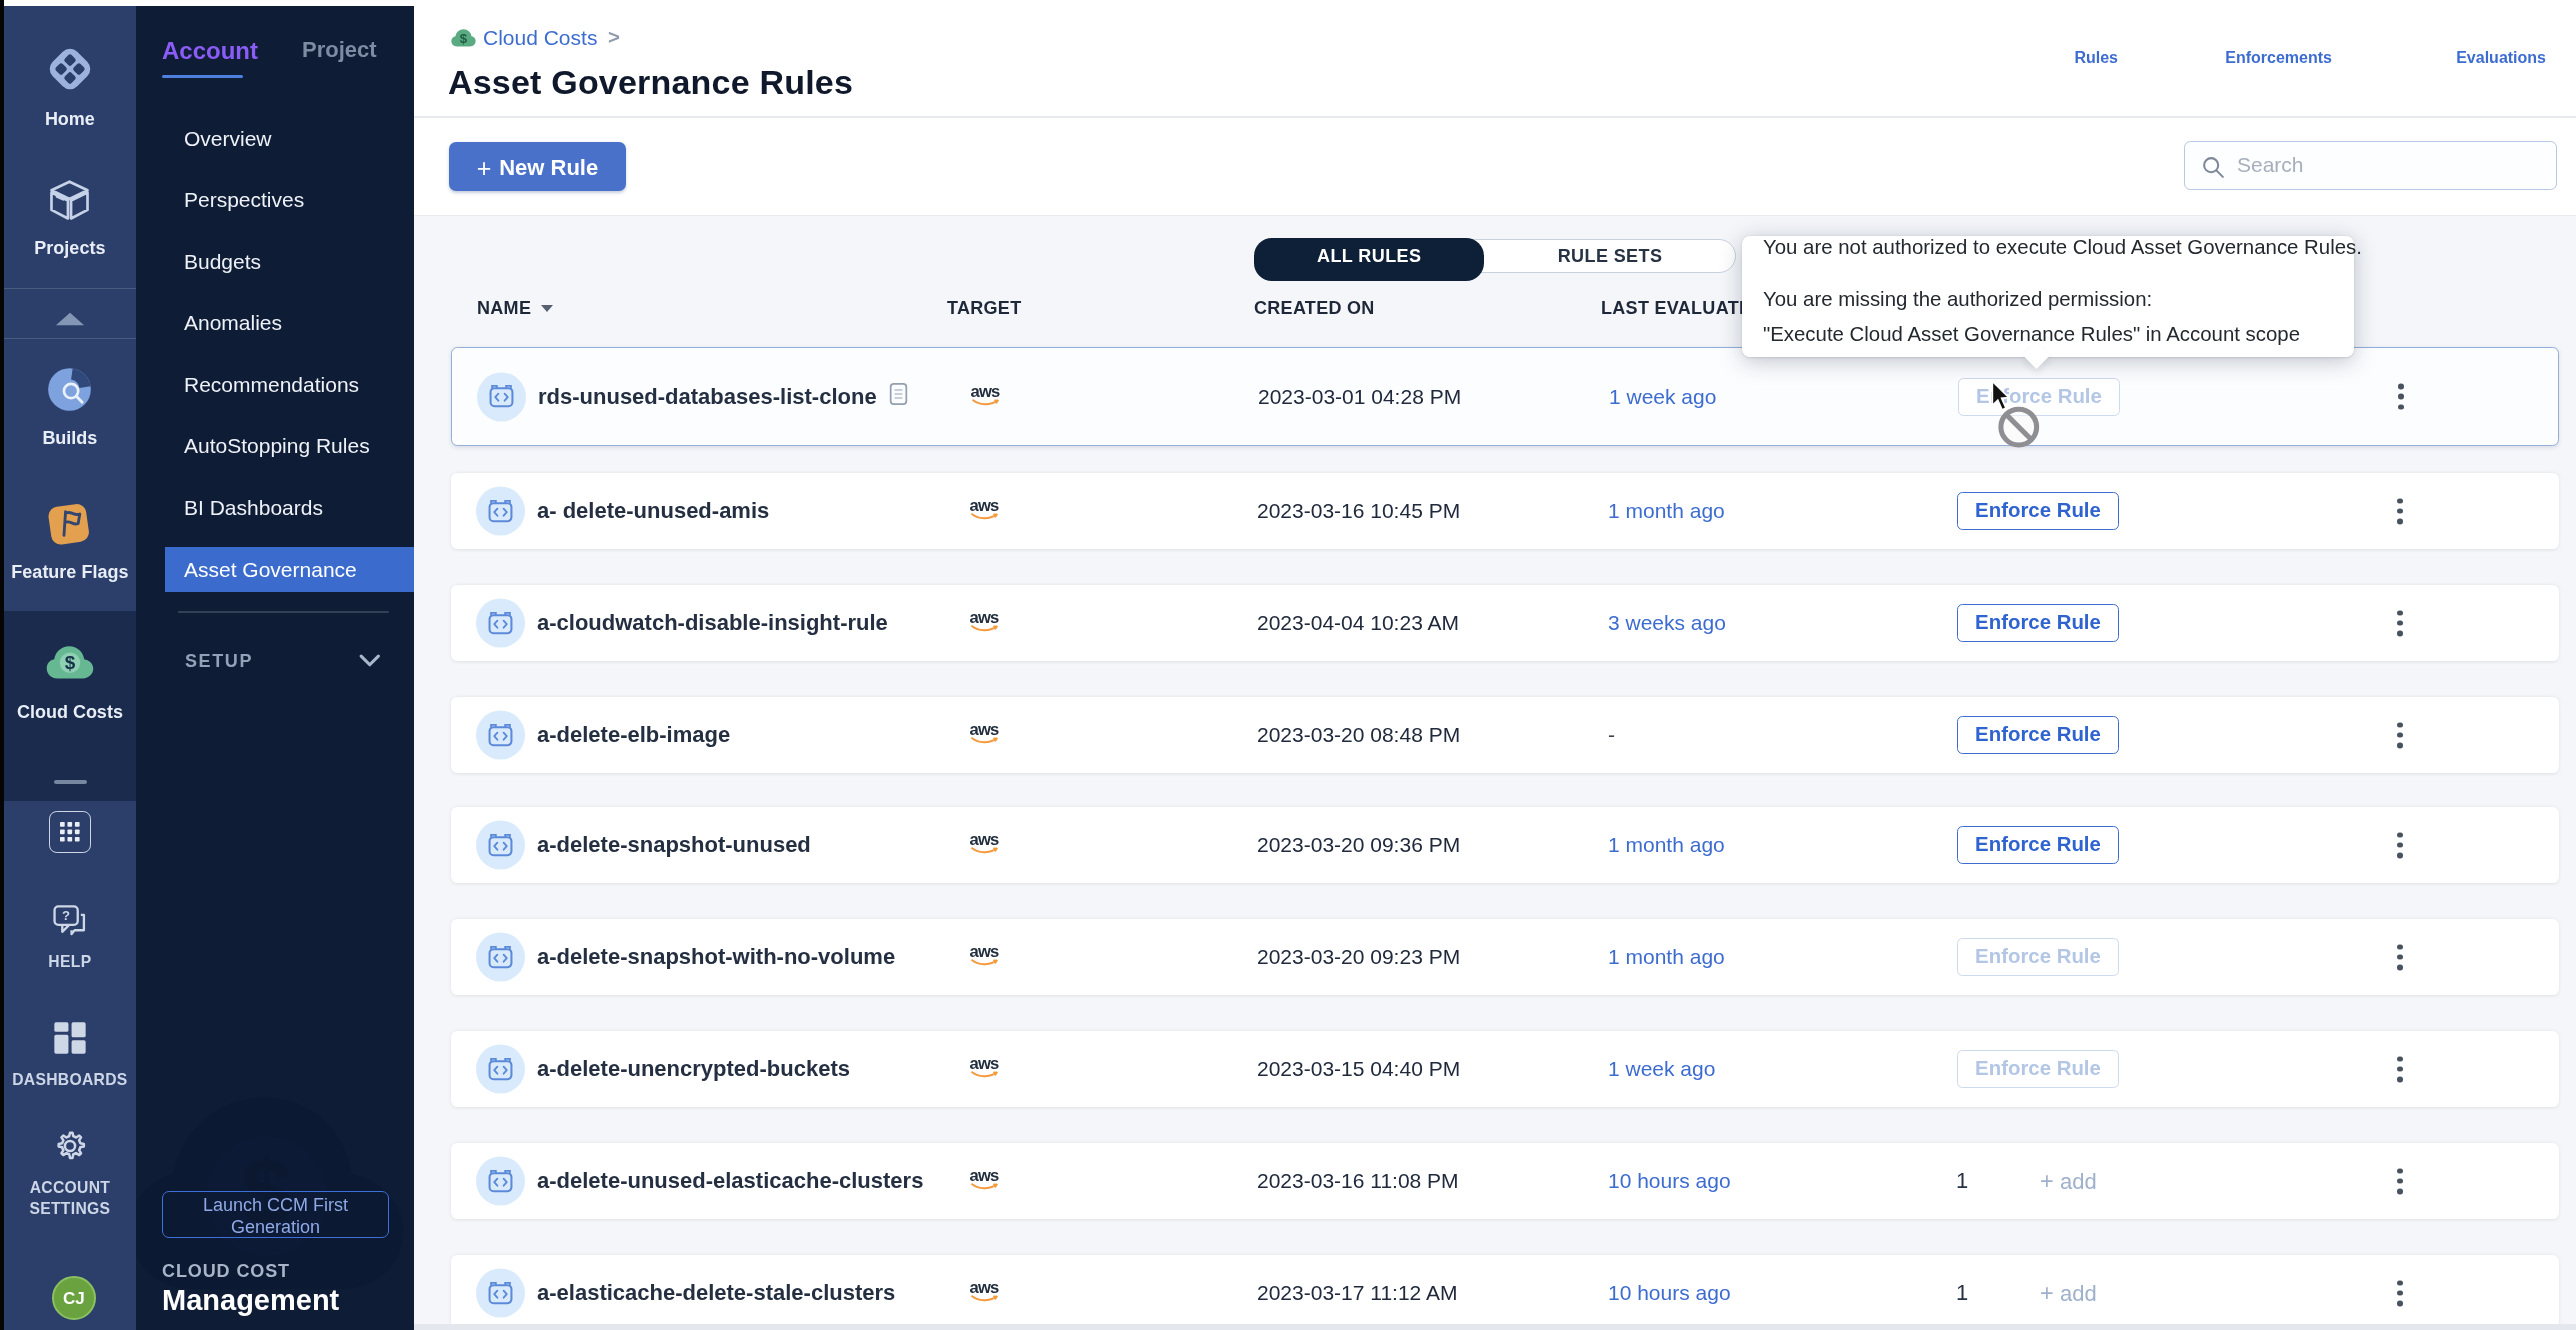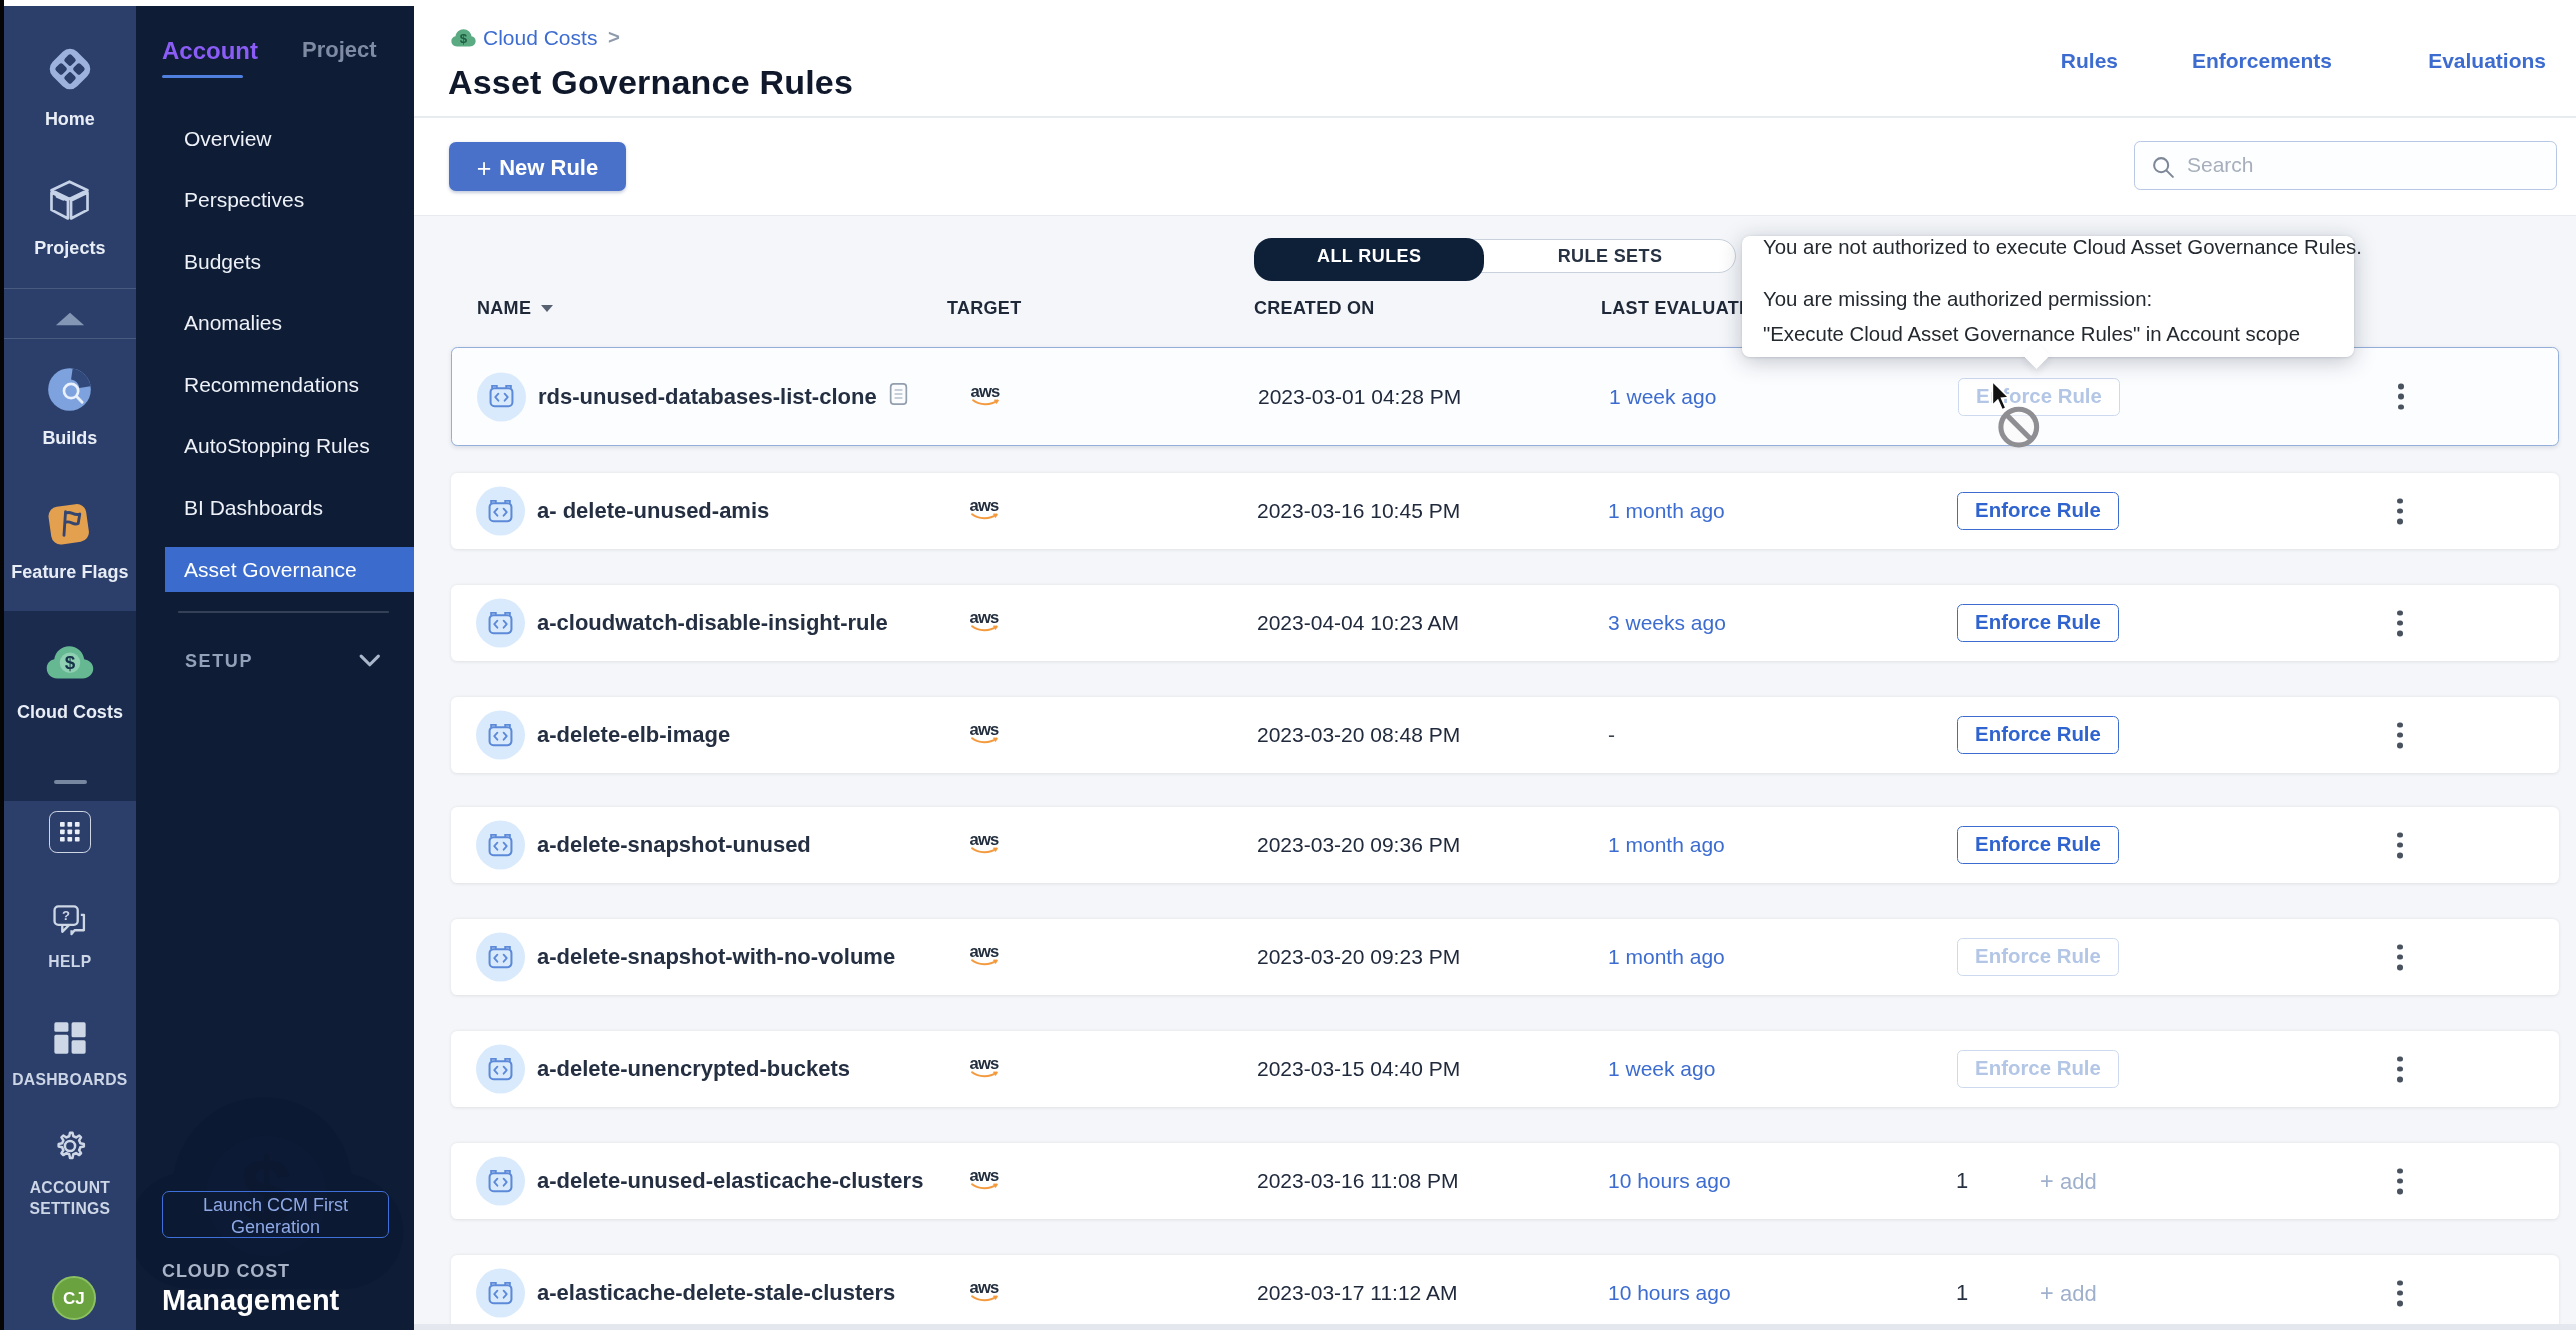--- a/index.html
+++ b/index.html
@@ -42,27 +42,27 @@
   .brand-large { position:absolute; left:26px; top:1278px; color:#ffffff; font-size:29px; font-weight:700; }
 
   
   #main { position:absolute; left:414px; top:0; width:2162px; height:1331px; background:#ffffff; }
   .crumb-row { position:absolute; left:36px; top:26px; height:27px; }
   .crumb-icon { position:absolute; left:0; top:0.8px; }
   .crumb-link { position:absolute; left:33px; top:0; color:#3d6cd0; font-size:21px; font-weight:500; white-space:nowrap; }
   .crumb-sep { position:absolute; left:158px; top:0px; color:#8f9bac; font-size:20.4px; font-weight:600; }
   .page-title { position:absolute; left:34px; top:63px; color:#10192b; font-size:34px; font-weight:700; letter-spacing:0.2px; }
   .top-links { position:absolute; right:0; top:49px; }
-  .top-link { position:absolute; top:0; color:#3d6cd0; font-size:21px; font-weight:600; white-space:nowrap; }
+  .top-link { position:absolute; top:0; color:#3d6cd0; font-size:16px; font-weight:600; white-space:nowrap; }
   .hdr-divider1 { position:absolute; left:0; top:116px; width:2162px; height:1.6px; background:#e7eaef; }
   .hdr-divider2 { position:absolute; left:0; top:215px; width:2162px; height:1.6px; background:#e7eaef; }
   .new-rule-btn { position:absolute; left:35px; top:142px; width:177px; height:49px; background:#4a71c9; border-radius:7px;
     color:#ffffff; font-size:22px; font-weight:600; text-align:center; line-height:49px; box-shadow:0 1.6px 3.1px rgba(30,60,120,.25); }
   .new-rule-btn .plus { font-size:25px; font-weight:500; margin-right:7.8px; position:relative; top:1.6px; }
-  .search-box { position:absolute; right:19px; top:141px; width:423px; height:49px; background:#fdfeff; border:1.6px solid #b7c7e4; border-radius:6.3px; }
+  .search-box { position:absolute; right:19px; top:141px; width:373px; height:49px; background:#fdfeff; border:1.6px solid #b7c7e4; border-radius:6.3px; }
   .search-box svg { position:absolute; left:15.7px; top:12.5px; }
   .search-box input { position:absolute; left:52px; top:4.7px; width:352px; height:37px; border:none; outline:none; background:transparent;
     font-family:"Liberation Sans",sans-serif; font-size:21px; color:#394456; }
   .search-box input::placeholder { color:#a7afbc; }
 
   
   .table-zone { position:absolute; left:0; top:216px; width:2162px; height:1115px; background:#f4f6f9; }
 
   
   .seg { position:absolute; left:840px; top:23px; width:482px; height:34px; border:1.6px solid #c9d1dc; border-radius:18px; background:#ffffff; }

